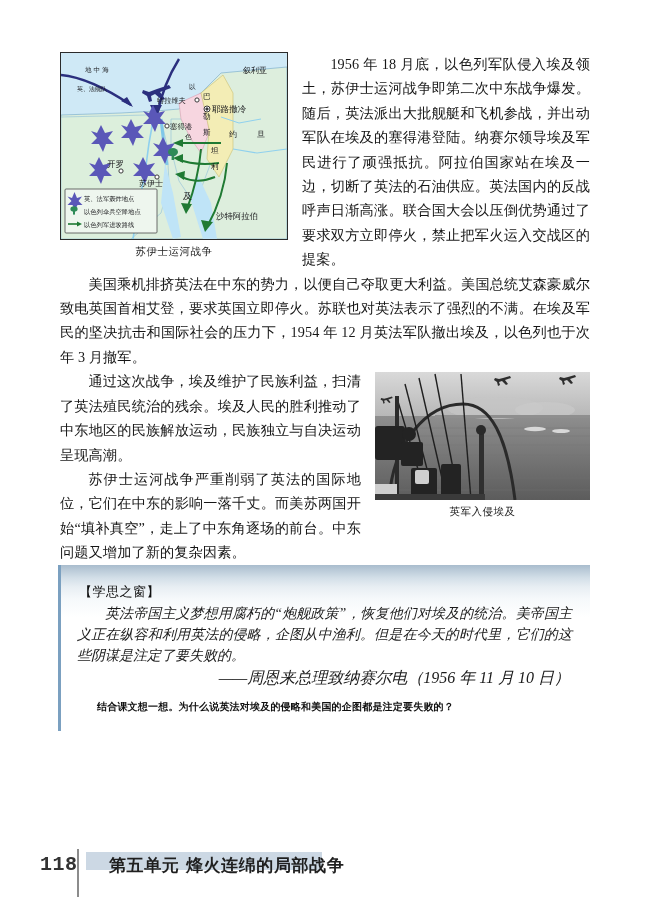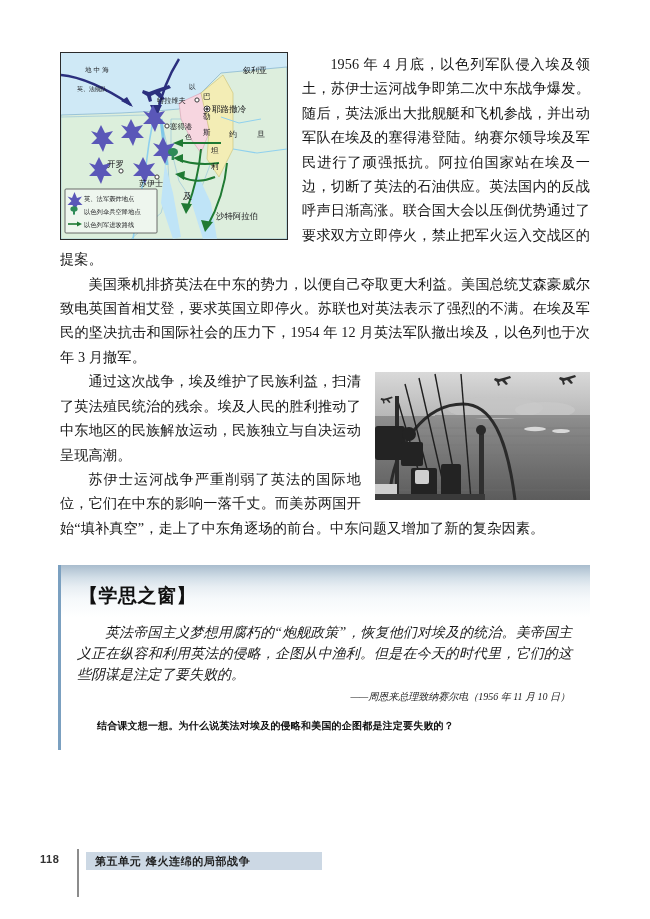--- a/index.html
+++ b/index.html
@@ -92,39 +92,39 @@
     background: linear-gradient(to bottom,
                 #a8bccd 0px, #bdcdda 6px, #d3dfe8 13px,
                 #e8eef3 22px, #f6f9fb 34px, #ffffff 52px, #ffffff 100%);
     border-left: 3px solid #7ba0c0;
     box-sizing: border-box;
     padding: 16px 16px 14px 14px;
     font-size: 12.6px;
   }
   .thinkbox-title {
     font-family: "DejaVu Sans", sans-serif;
-    font-weight: bold;
-    font-size: 19px;
+    font-weight: normal;
+    font-size: 13px;
     letter-spacing: .5px;
-    margin: 2px 0 13px 4px;
+    margin: 2px 0 2px 4px;
     color: #111;
   }
   .thinkbox-quote {
     font-size: 14px;
     line-height: 21px;
     text-align: justify;
     text-justify: inter-ideograph;
     margin: 0 2px 0 2px;
     color: #1b1b1b;
     font-family: "Liberation Serif", serif;
     font-style: italic;
   }
   .thinkbox-quote p { margin: 0; text-indent: 2em; }
   .thinkbox-attr {
-    font-size: 10px;
+    font-size: 16px;
     line-height: 20px;
     text-align: right;
     margin: 2px 4px 0 0;
     font-style: italic;
     color: #1b1b1b;
   }
   .thinkbox-question {
     font-family: "DejaVu Sans", sans-serif;
     font-weight: bold;
     font-size: 10px;
@@ -138,43 +138,43 @@
   .footer {
     position: absolute;
     left: 40px;
     bottom: 20px;
     width: 570px;
     height: 46px;
   }
   .footer-pageno {
     position: absolute;
     left: 0; top: 0;
-    font-family: Liberation Sans, sans-serif;
+    font-family: Liberation Mono, monospace;
     font-weight: bold;
-    font-size: 11px;
+    font-size: 20px;
     color: #333;
     letter-spacing: .5px;
   }
   .footer-rule {
     position: absolute;
     left: 37px; top: -4px;
     width: 1.6px; height: 48px;
     background: #8c8c8c;
   }
   .footer-band {
     position: absolute;
     left: 46px; top: -1px;
     width: 236px; height: 18px;
     background: #ccd8e4;
   }
   .footer-unit {
     position: absolute;
-    left: 55px; top: 1px;
+    left: 69px; top: 1px;
     font-family: "DejaVu Sans", sans-serif;
-    font-size: 11px;
+    font-size: 17px;
     font-weight: bold;
     letter-spacing: .6px;
     color: #1f1f1f;
     white-space: nowrap;
     text-align: center;
   }
 
   .clear { clear: both; }
 
   
@@ -304,24 +304,25 @@
             </g>
             <text class="mlbl" x="23" y="161" font-size="6.3">以色列伞兵空降地点</text>
             <g>
               <line x1="7" y1="171" x2="18" y2="171" stroke="#1f7a33" stroke-width="1.6"></line>
               <polygon points="21,171 16,168.6 16,173.4" fill="#1f7a33"></polygon>
             </g>
             <text class="mlbl" x="23" y="173.6" font-size="6.3">以色列军进攻路线</text>
           </g>
         </svg>
       </div>
+      <figcaption class="fig-caption">苏伊士运河战争</figcaption>
     </figure>
 
     <div class="bodytext">
-      <p>1956 年 4 月底，以色列军队侵入埃及领土，苏伊士运河战争即第二次中东战争爆发。随后，英法派出大批舰艇和飞机参战，并出动军队在埃及的塞得港登陆。纳赛尔领导埃及军民进行了顽强抵抗。阿拉伯国家站在埃及一边，切断了英法的石油供应。英法国内的反战呼声日渐高涨。联合国大会以压倒优势通过了要求双方立即停火，禁止把军火运入交战区的提案。</p>
+      <p>1956 年 18 月底，以色列军队侵入埃及领土，苏伊士运河战争即第二次中东战争爆发。随后，英法派出大批舰艇和飞机参战，并出动军队在埃及的塞得港登陆。纳赛尔领导埃及军民进行了顽强抵抗。阿拉伯国家站在埃及一边，切断了英法的石油供应。英法国内的反战呼声日渐高涨。联合国大会以压倒优势通过了要求双方立即停火，禁止把军火运入交战区的提案。</p>
       <p>美国乘机排挤英法在中东的势力，以便自己夺取更大利益。美国总统艾森豪威尔致电英国首相艾登，要求英国立即停火。苏联也对英法表示了强烈的不满。在埃及军民的坚决抗击和国际社会的压力下，1954 年 12 月英法军队撤出埃及，以色列也于次年 3 月撤军。</p>
 
       <figure class="photo-figure">
         <div class="photo-frame">
           <svg class="photo-svg" viewBox="0 0 215 128" xmlns="http://www.w3.org/2000/svg">
             <defs>
               <linearGradient id="skyG" x1="0" y1="0" x2="0" y2="1">
                 <stop offset="0%" stop-color="#d9d9d9"></stop>
                 <stop offset="100%" stop-color="#b6b6b6"></stop>
               </linearGradient>
@@ -382,20 +383,21 @@
               <circle cx="34" cy="62" r="7"></circle>
             </g>
             <g fill="#cfcfcf">
               <rect x="40" y="98" width="14" height="14" rx="2"></rect>
               <rect x="0" y="112" width="22" height="16"></rect>
             </g>
 
             <rect x="0" y="122" width="110" height="6" fill="#3a3a3a"></rect>
           </svg>
         </div>
+        <figcaption class="fig-caption">英军入侵埃及</figcaption>
       </figure>
 
       <p>通过这次战争，埃及维护了民族利益，扫清了英法殖民统治的残余。埃及人民的胜利推动了中东地区的民族解放运动，民族独立与自决运动呈现高潮。</p>
       <p>苏伊士运河战争严重削弱了英法的国际地位，它们在中东的影响一落千丈。而美苏两国开始“填补真空”，走上了中东角逐场的前台。中东问题又增加了新的复杂因素。</p>
     </div>
     <div class="clear"></div>
   </div>
 
   <section class="thinkbox">
     <div class="thinkbox-title">【学思之窗】</div>

